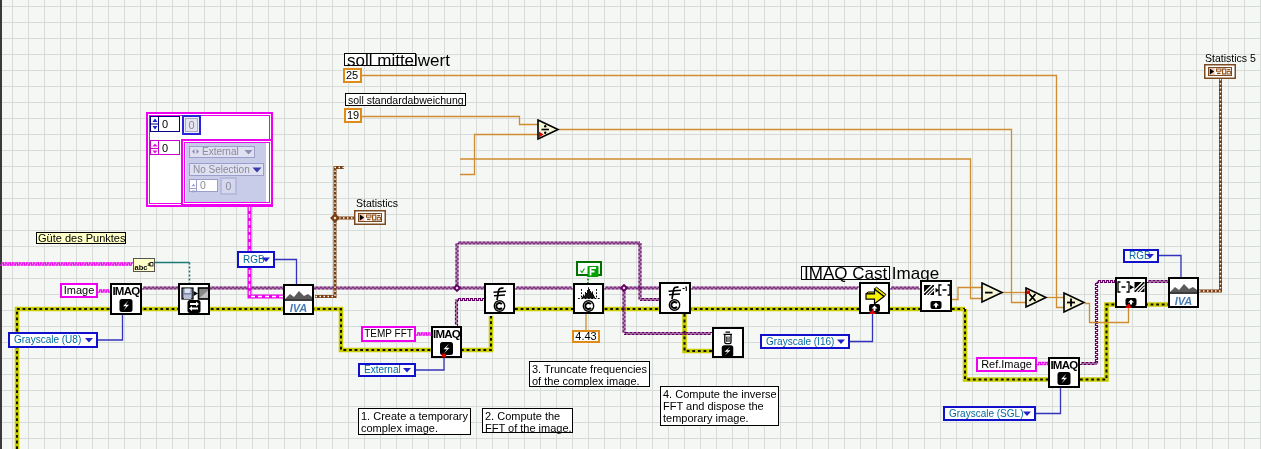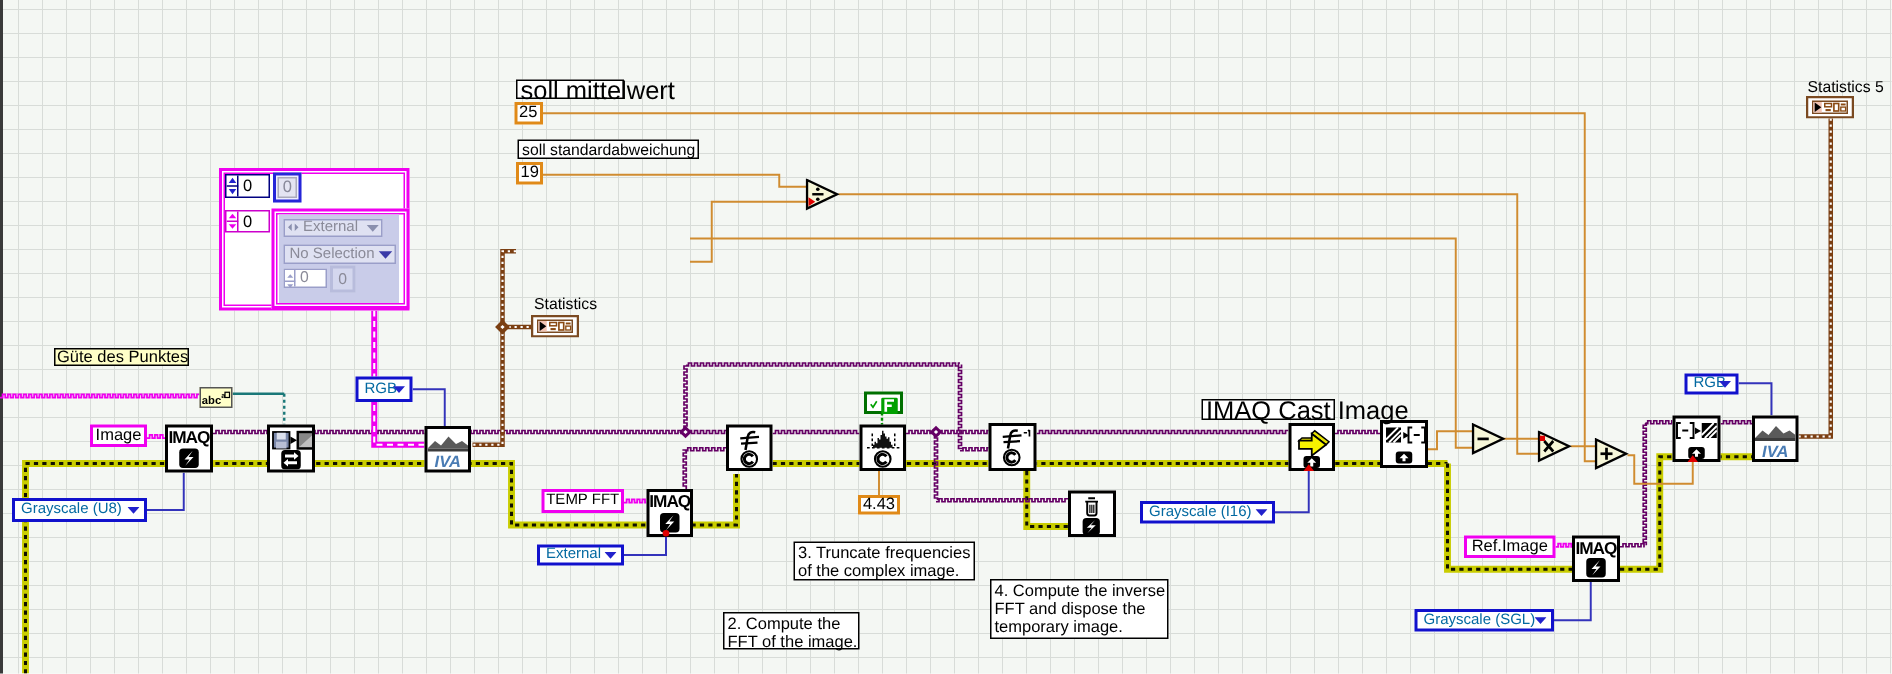--- a/index.html
+++ b/index.html
@@ -323,15 +323,16 @@
 <div class="lbl" style="left:345px;top:93px;width:121px;height:13px;font-size:10.5px">soll standardabweichung</div>
 <div class="olbl" style="left:344px;top:108px;width:18px;height:15px;line-height:11.5px">19</div>
 <div class="ylbl" style="left:36px;top:232px;width:90px;height:12px">Güte des Punktes</div>
 <div class="mlbl" style="left:60px;top:283px;width:38px;height:15px;text-align:center">Image</div>
 <div class="mlbl" style="left:361px;top:326px;width:55px;height:16px;line-height:12px;text-align:center;font-size:10px">TEMP FFT</div>
 <div class="mlbl" style="left:976px;top:357px;width:61px;height:15px;line-height:11px;text-align:center">Ref.Image</div>
 <div class="lbl" style="left:801px;top:266px;width:89px;height:14px;line-height:11.5px">IMAQ Cast Image</div>
 <div class="free" style="left:356px;top:197px">Statistics</div>
 <div class="free" style="left:1205px;top:52px">Statistics 5</div>
 <div class="olbl" style="left:572px;top:330px;width:28px;height:13px;line-height:9px;text-align:center">4.43</div>
+<div class="cmt" style="left:358px;top:408px;width:113px;height:27px">1. Create a temporary<br>complex image.</div>
 <div class="cmt" style="left:482px;top:408px;width:91px;height:25px">2. Compute the<br>FFT of the image.</div>
 <div class="cmt" style="left:529px;top:361px;width:121px;height:26px">3. Truncate frequencies<br>of the complex image.</div>
 <div class="cmt" style="left:660px;top:386px;width:119px;height:40px">4. Compute the inverse<br>FFT and dispose the<br>temporary image.</div>
 </div>
 </body></html>

